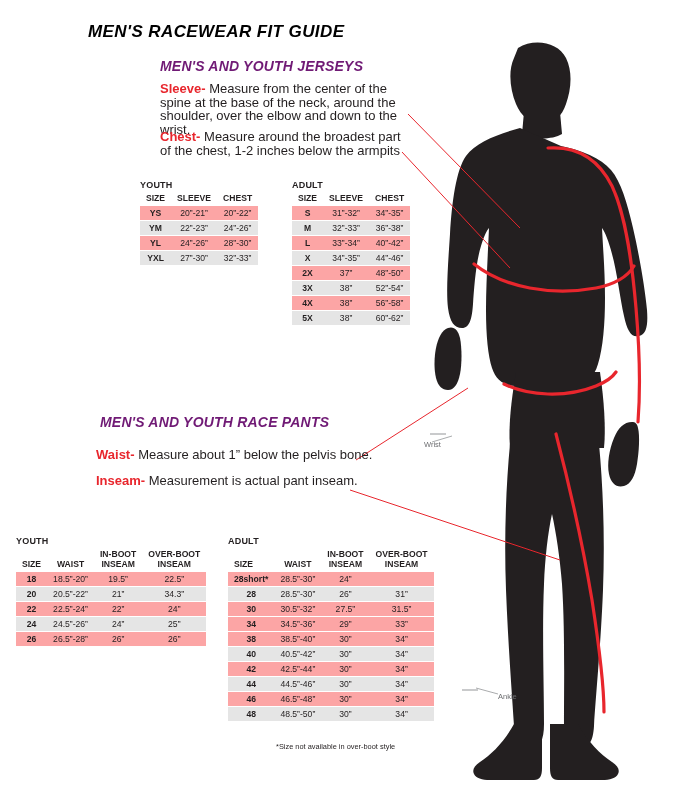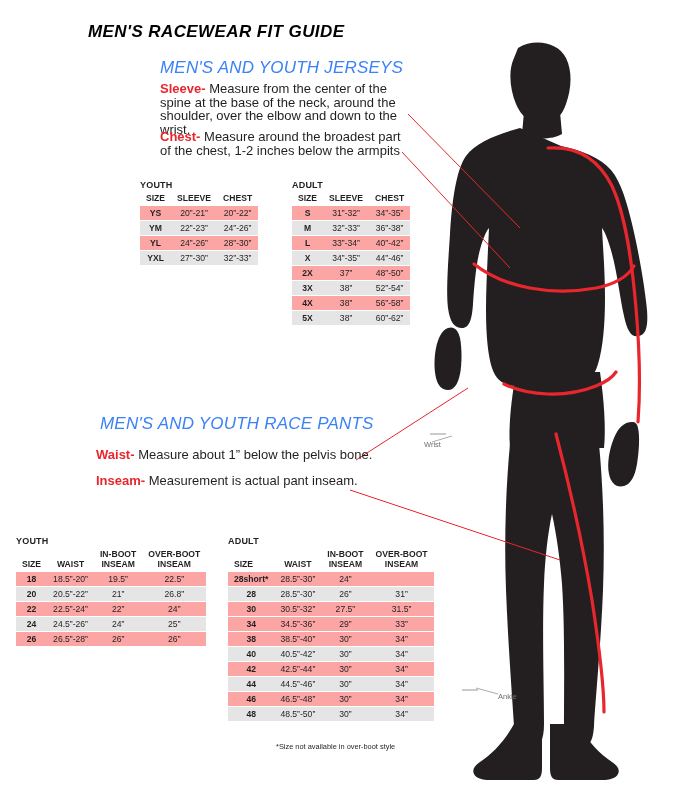--- a/index.html
+++ b/index.html
@@ -27,24 +27,24 @@
     left: 88px;
     top: 22px;
     font-size: 17px;
     font-weight: bold;
     font-style: italic;
     letter-spacing: 0.4px;
     color: #000000;
   }
   .section-title {
     position: absolute;
-    font-size: 17px;
-    font-weight: normal;
+    font-size: 14px;
+    font-weight: bold;
     font-style: italic;
-    color: #3b82f6;
+    color: #701a75;
     letter-spacing: 0.2px;
   }
   #jersey-title { left: 160px; top: 58px; }
   #pants-title  { left: 100px; top: 414px; }
 
   
   .desc {
     position: absolute;
     font-size: 13px;
     line-height: 13.5px;
@@ -349,21 +349,21 @@
           <tr class="plain">
             <td class="szcell">18</td>
             <td>18.5”-20”</td>
             <td>19.5”</td>
             <td>22.5”</td>
           </tr>
           <tr class="shade">
             <td class="szcell">20</td>
             <td>20.5”-22”</td>
             <td>21”</td>
-            <td>26.8”</td>
+            <td>34.3”</td>
           </tr>
           <tr class="plain">
             <td class="szcell">22</td>
             <td>22.5”-24”</td>
             <td>22”</td>
             <td>24”</td>
           </tr>
           <tr class="shade">
             <td class="szcell">24</td>
             <td>24.5”-26”</td>

